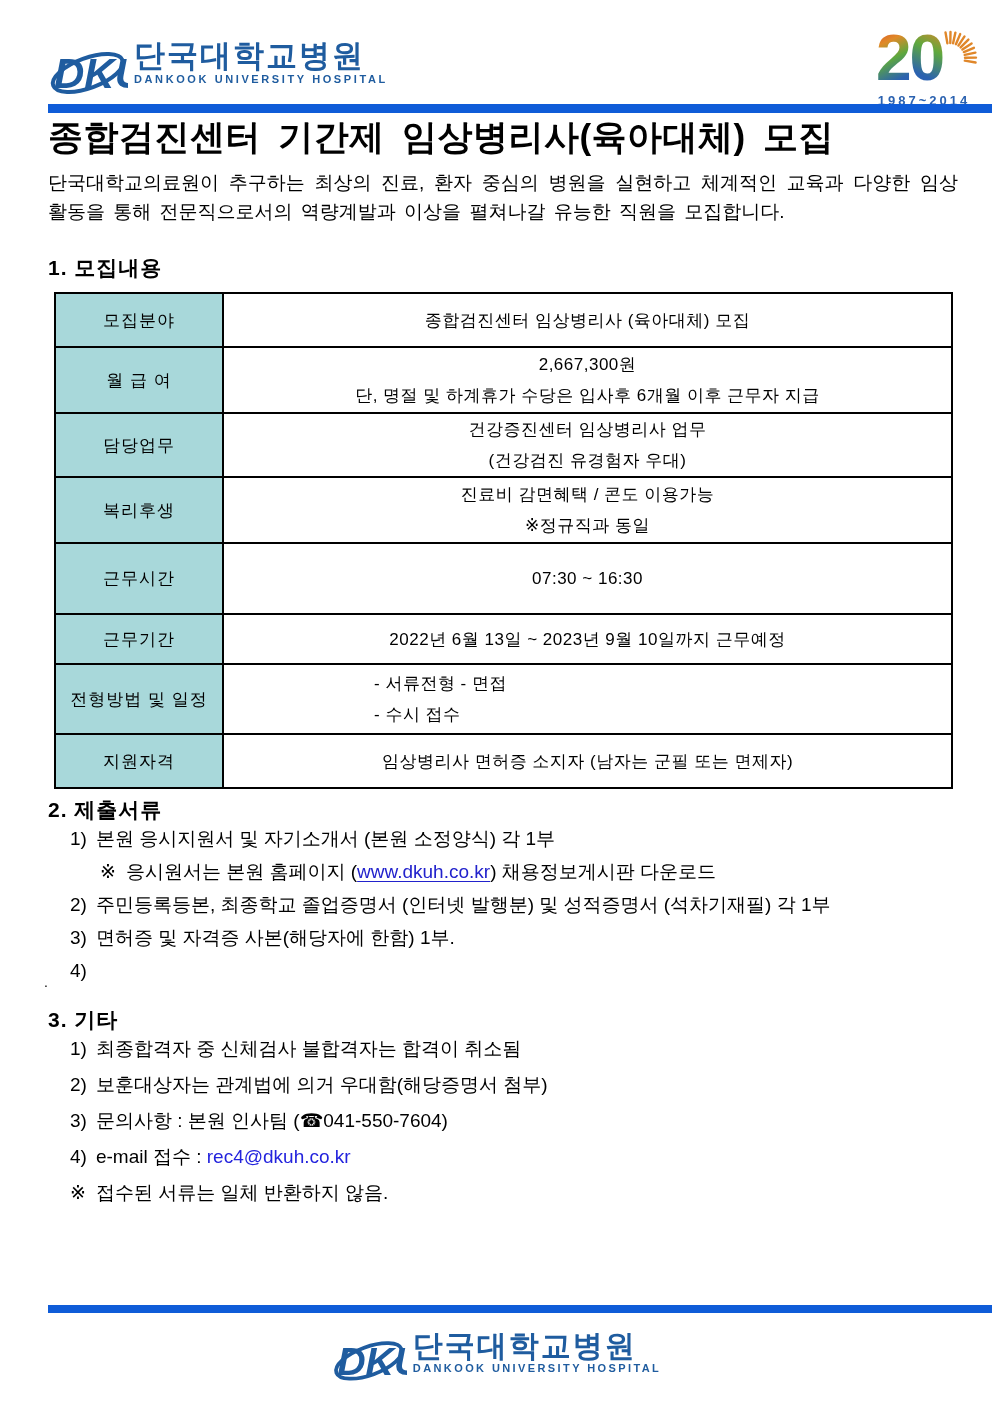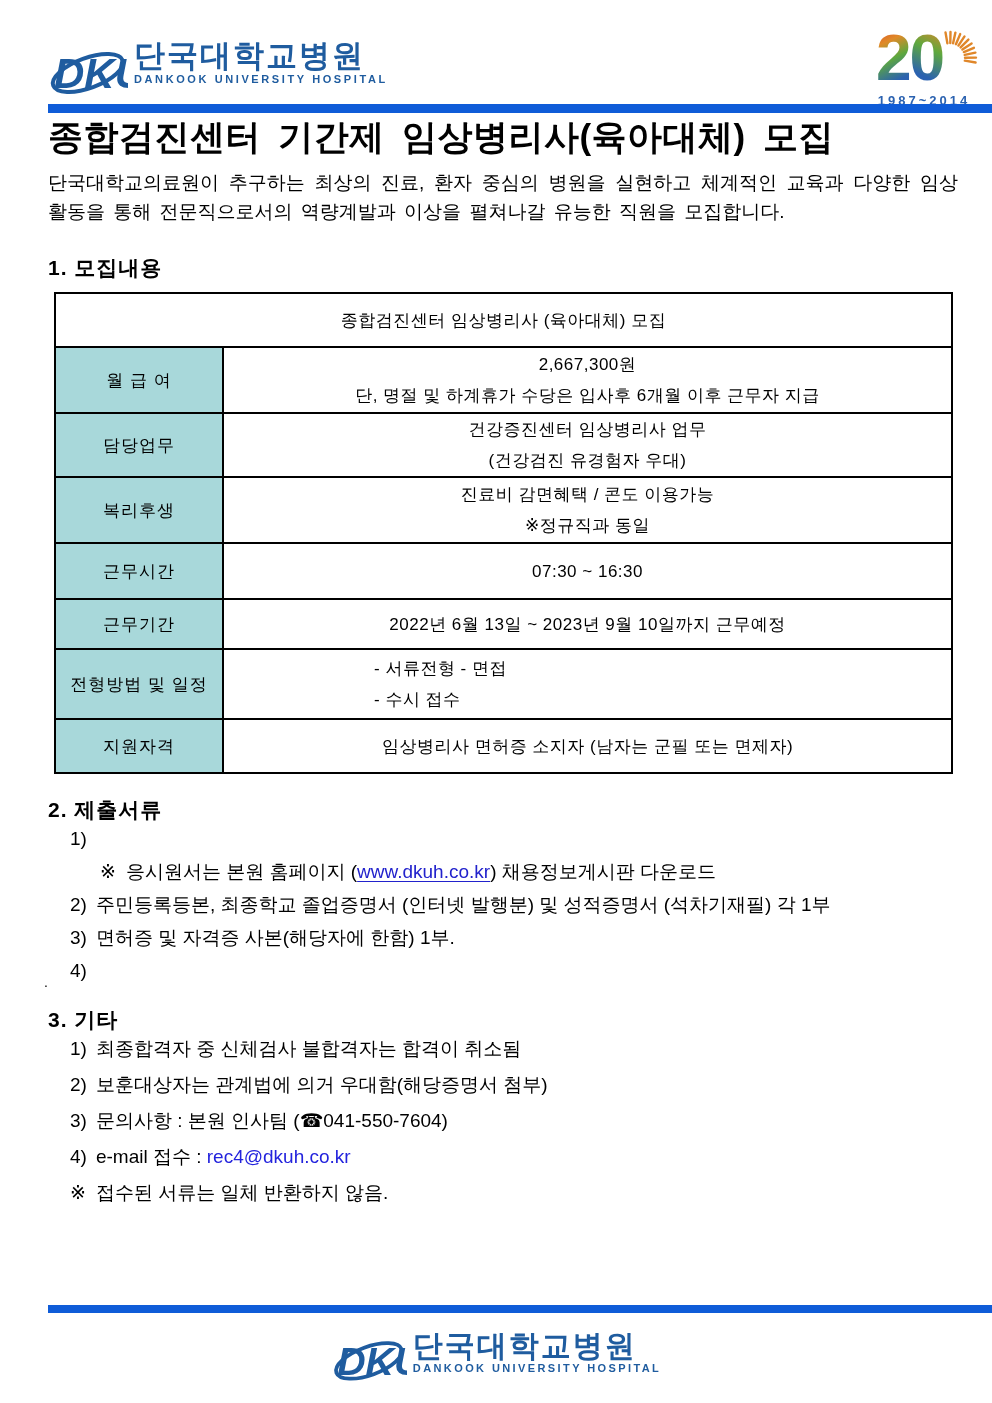--- a/index.html
+++ b/index.html
@@ -44,21 +44,21 @@
   .recruit-table { position:absolute; left:54px; top:292px; width:899px; border:2px solid #000; }
   .t-row { display:flex; border-bottom:2px solid #000; }
   .t-row:last-child { border-bottom:none; }
   .t-label { width:168px; flex:0 0 168px; background:#a8d8da; border-right:2px solid #000;
              display:flex; align-items:center; justify-content:center;
              font-size:17px; letter-spacing:1px; text-align:center; }
   .t-value { flex:1; display:flex; flex-direction:column; justify-content:center; align-items:center;
              font-size:17px; }
   .t-line { line-height:31px; letter-spacing:0.5px; }
   .t-value.left-align { align-items:flex-start; padding-left:150px; }
-  .h54{height:54px} .h66{height:66px} .h64{height:64px} .h56{height:56px}
+  .h54{height:54px} .h66{height:66px} .h64{height:64px} .h56{height:71px}
   .h50{height:50px} .h52{height:52px} .h70{height:70px}
 
   
   .list { position:absolute; left:70px; font-size:19px; }
   .list2 { top:828px; width:890px; }
   .list3 { top:1038px; width:890px; }
   .li { display:flex; align-items:baseline; white-space:nowrap; }
   .list2 .li { margin-bottom:11px; line-height:22px; }
   .list3 .li { margin-bottom:14px; line-height:22px; }
   .li .num { margin-right:9px; }
@@ -118,20 +118,21 @@
 
   <div class="rule rule-top"></div>
 
   <h1 class="doc-title">종합검진센터 기간제 임상병리사(육아대체) 모집</h1>
   <p class="intro"><span>단국대학교의료원이 추구하는 최상의 진료, 환자 중심의 병원을 실현하고 체계적인 교육과 다양한</span> <span>임상활동을 통해 전문직으로서의 역량계발과 이상을 펼쳐나갈 유능한 직원을 모집합니다.</span></p>
 
   <h2 class="sec-heading sec1-heading">1. 모집내용</h2>
 
   <div class="recruit-table">
     <div class="t-row h54">
+      <div class="t-label">모집분야</div>
       <div class="t-value">
           <div class="t-line">종합검진센터 임상병리사 (육아대체) 모집</div>
         </div>
     </div>
     <div class="t-row h66">
       <div class="t-label">월 급 여</div>
       <div class="t-value">
         <div class="t-line">2,667,300원</div>
         <div class="t-line">단, 명절 및 하계휴가 수당은 입사후 6개월 이후 근무자 지급</div>
       </div>
@@ -174,20 +175,21 @@
       <div class="t-value">
           <div class="t-line">임상병리사 면허증 소지자 (남자는 군필 또는 면제자)</div>
         </div>
     </div>
   </div>
 
   <h2 class="sec-heading sec2-heading">2. 제출서류</h2>
   <div class="list list2">
     <div class="li">
       <span class="num">1)</span>
+      <span>본원 응시지원서 및 자기소개서 (본원 소정양식) 각 1부</span>
     </div>
     <div class="li sub">
       <span class="marker">※</span>
       <span><span>응시원서는 본원 홈페이지 (</span><a class="doc-link" href="#">www.dkuh.co.kr</a><span>) 채용정보게시판 다운로드</span></span>
     </div>
     <div class="li">
       <span class="num">2)</span>
       <span>주민등록등본, 최종학교 졸업증명서 (인터넷 발행분) 및 성적증명서 (석차기재필) 각 1부</span>
     </div>
     <div class="li">

